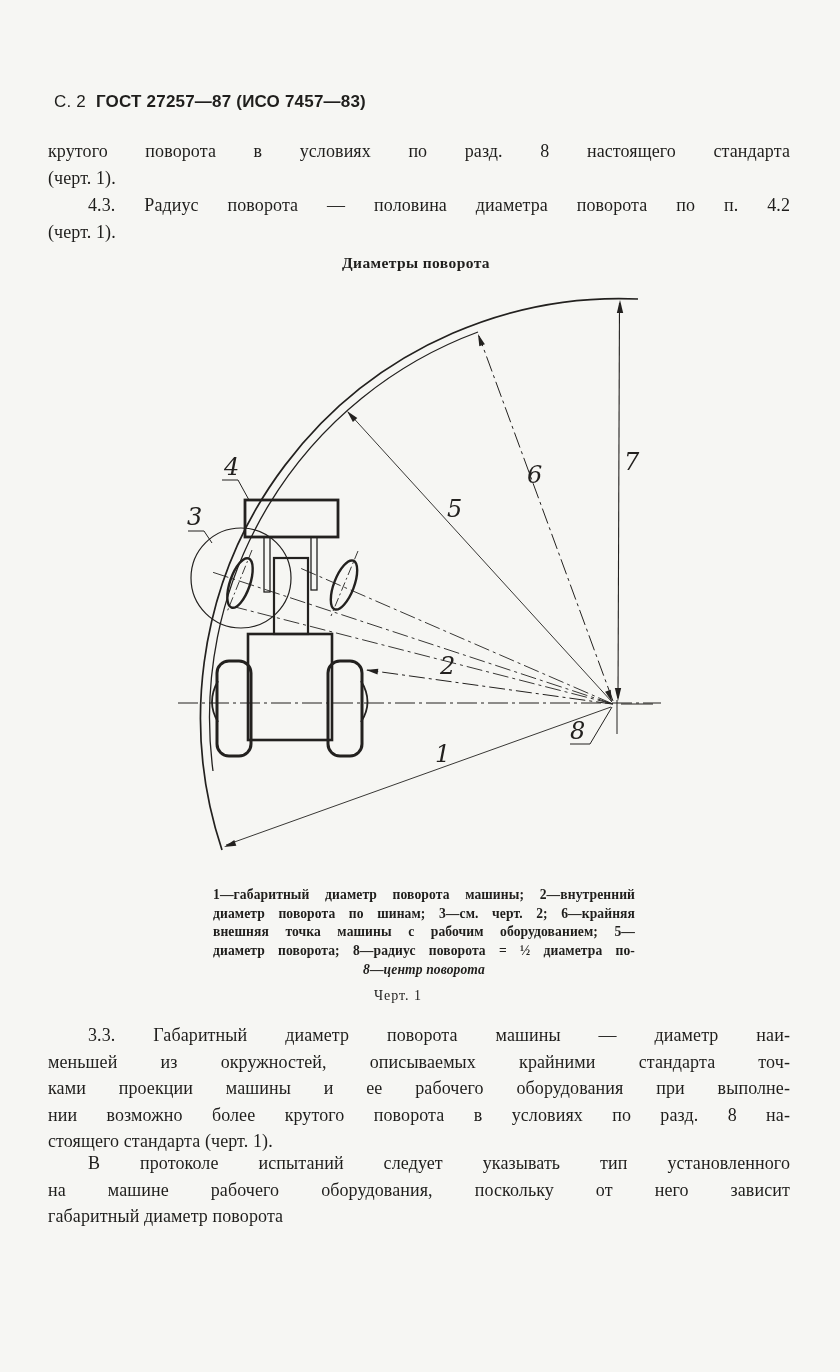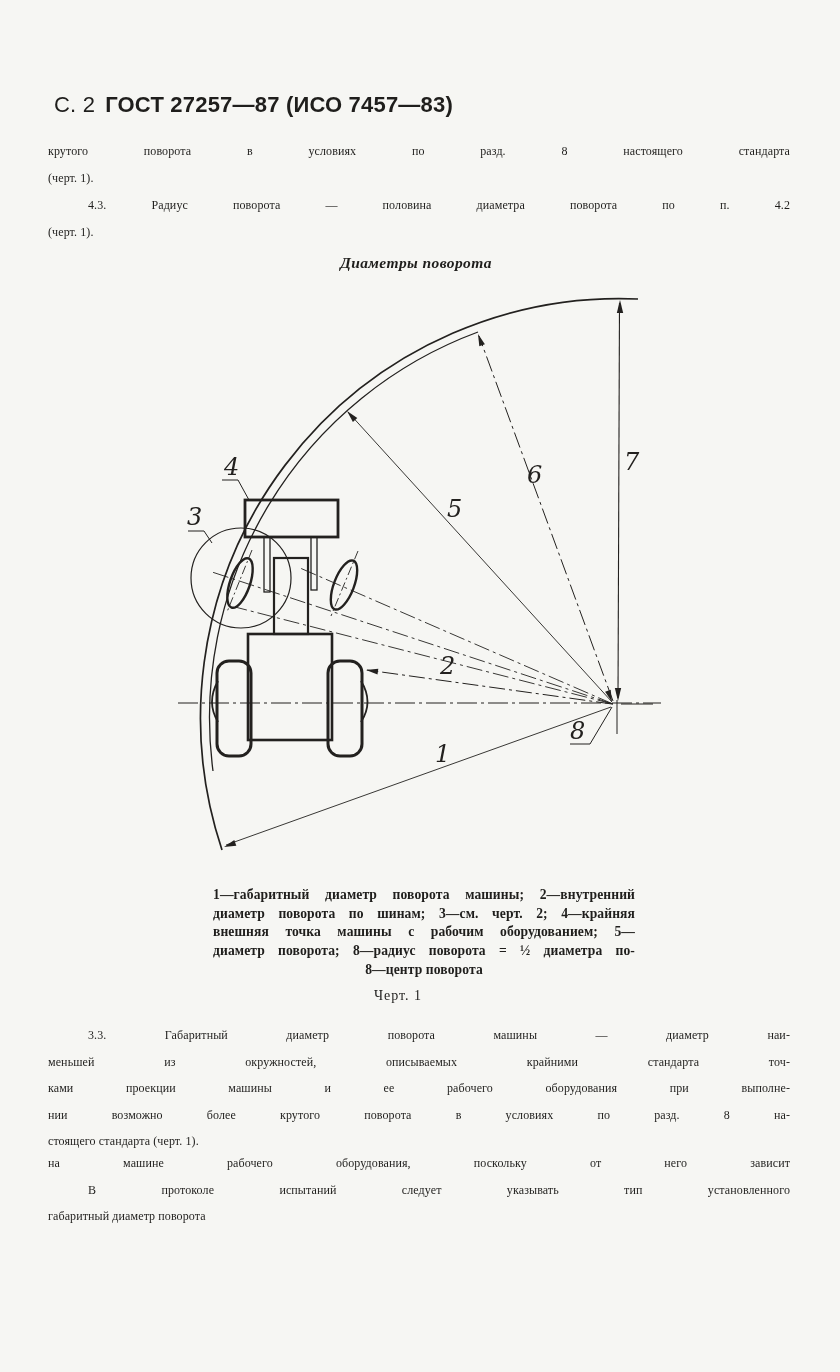--- a/index.html
+++ b/index.html
@@ -4,42 +4,42 @@
 <style>
   html,body{margin:0;padding:0;background:#e8e8e6;}
   .page{
     position:relative;width:840px;height:1372px;margin:0 auto;
     background:#f6f6f3;color:#1f1e1c;overflow:hidden;
     font-family:"Liberation Serif", serif;
   }
   .abs{position:absolute;}
   .doc-header{
     left:54px;top:92px;font-family:"Liberation Sans",sans-serif;
-    font-size:22px;letter-spacing:.2px;white-space:nowrap;
+    font-size:17px;letter-spacing:.2px;white-space:nowrap;
   }
   .doc-header .pg{font-weight:400;margin-right:10px;}
   .doc-header .std{font-weight:700;}
-  .para{left:48px;width:742px;font-size:12px;}
+  .para{left:48px;width:742px;font-size:18px;}
   .ln{
     line-height:26.6px;text-align:justify;text-align-last:justify;
     letter-spacing:.1px;box-sizing:border-box;
   }
   .ln.first{padding-left:40px;}
   .ln.last{text-align:right;text-align-last:left;}
   .fig-title{
     left:0;top:254px;width:832px;text-align:center;
-    font-weight:700;font-size:15.5px;letter-spacing:.4px;font-style:italic;
+    font-weight:700;font-size:15.5px;letter-spacing:.4px;
   }
   .legend{left:189px;top:886px;width:446px;font-weight:700;font-size:13.6px;}
   .lg{
     line-height:18.7px;text-align:justify;text-align-last:justify;
     letter-spacing:.1px;
     margin-left:24px;
   }
-  .lg.center{text-align:center;text-align-last:center;}
+  .lg.center{text-align:center;text-align-last:center;font-style:italic;}
   .fig-caption{
     left:0;top:988px;width:796px;text-align:center;
     font-size:14px;letter-spacing:1px;
   }
   .diagram{left:0;top:280px;}
   .dlabel{
     font-family:"DejaVu Serif",serif;font-style:italic;
     font-size:24px;fill:#23211f;
   }
 </style>
@@ -125,35 +125,35 @@
       <text class="dlabel" x="224" y="475">4</text>
       <text class="dlabel" x="447" y="517">5</text>
       <text class="dlabel" x="527" y="483">6</text>
       <text class="dlabel" x="624" y="470">7</text>
       <text class="dlabel" x="570" y="739">8</text>
     </g>
   </svg>
 
   <div class="abs legend">
     <div class="lg">1—габаритный диаметр поворота машины; 2—внутренний</div>
-    <div class="lg">диаметр поворота по шинам; 3—см. черт. 2; 4—крайняя</div>
+    <div class="lg">диаметр поворота по шинам; 3—см. черт. 2; 6—крайняя</div>
     <div class="lg">внешняя точка машины с рабочим оборудованием; 5—</div>
     <div class="lg">диаметр поворота; 8—радиус поворота = ½ диаметра по-</div>
     <div class="lg center">8—центр поворота</div>
   </div>
 
   <div class="abs fig-caption">Черт. 1</div>
 
   <div class="abs para" style="top:1022px;">
     <div class="ln first">3.3. Габаритный диаметр поворота  машины — диаметр  наи-</div>
     <div class="ln">меньшей из окружностей, описываемых крайними стандарта точ-</div>
     <div class="ln">ками проекции машины и ее рабочего оборудования при выполне-</div>
     <div class="ln">нии возможно более крутого поворота в условиях по разд. 8 на-</div>
     <div class="ln last">стоящего стандарта (черт. 1).</div>
   </div>
 
   <div class="abs para" style="top:1150px;">
+    <div class="ln first">В протоколе испытаний следует указывать тип установленного</div>
     <div class="ln">на машине рабочего оборудования, поскольку от него зависит</div>
-    <div class="ln first">В протоколе испытаний следует указывать тип установленного</div>
     <div class="ln last">габаритный диаметр поворота</div>
   </div>
 
 </div>
 
 </body></html>

